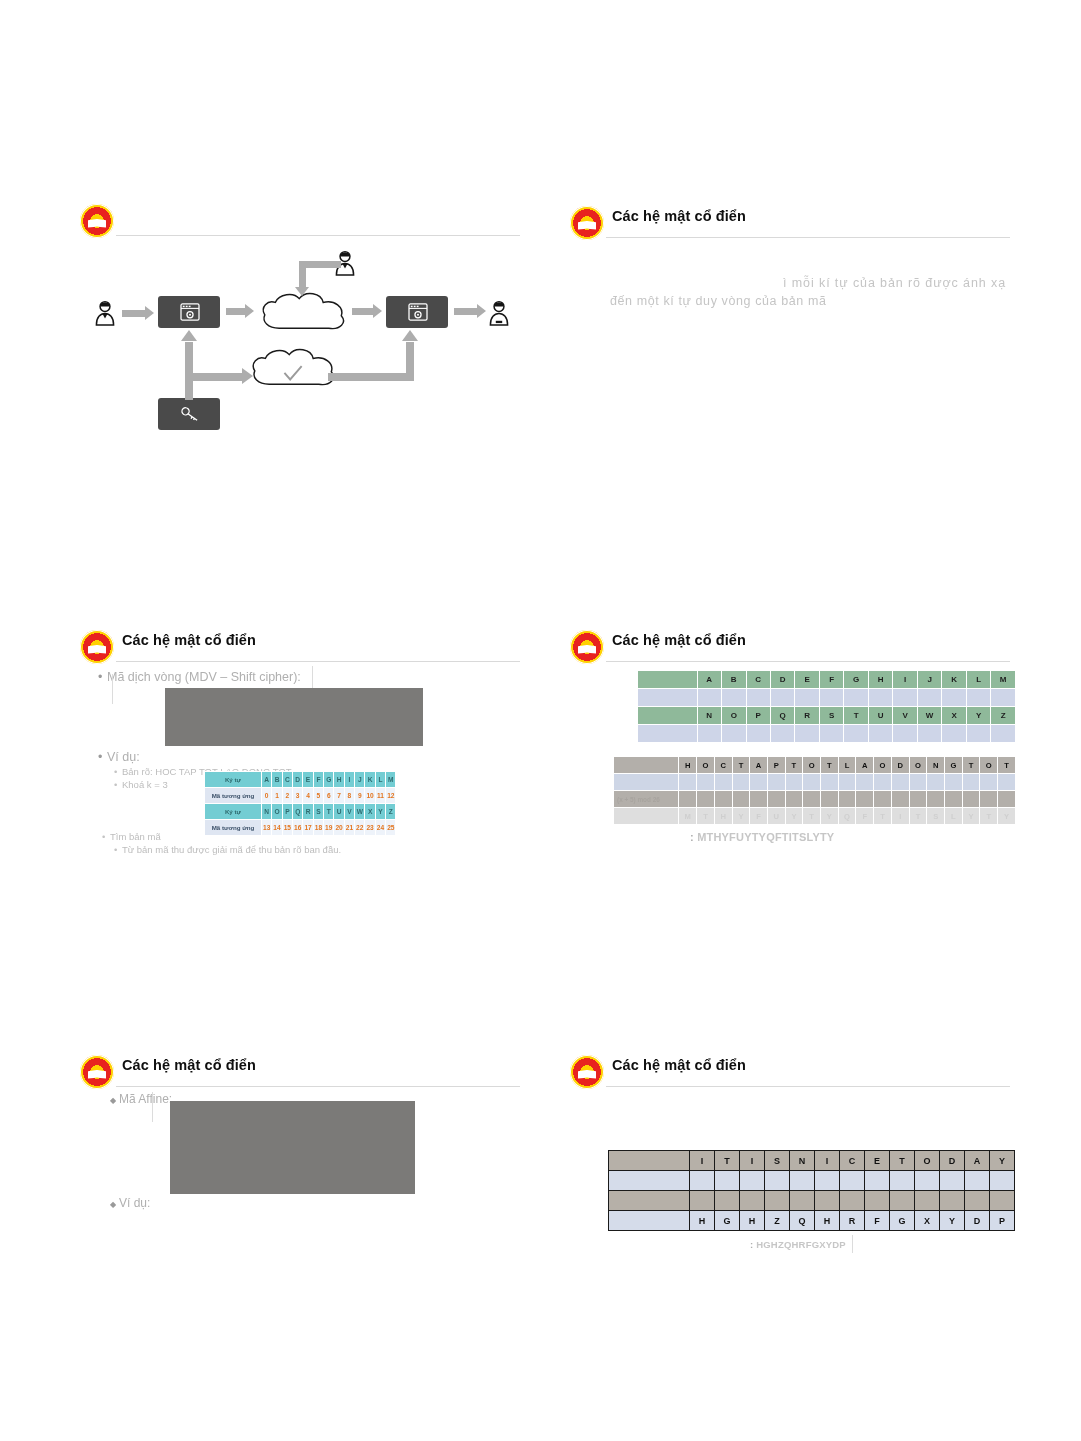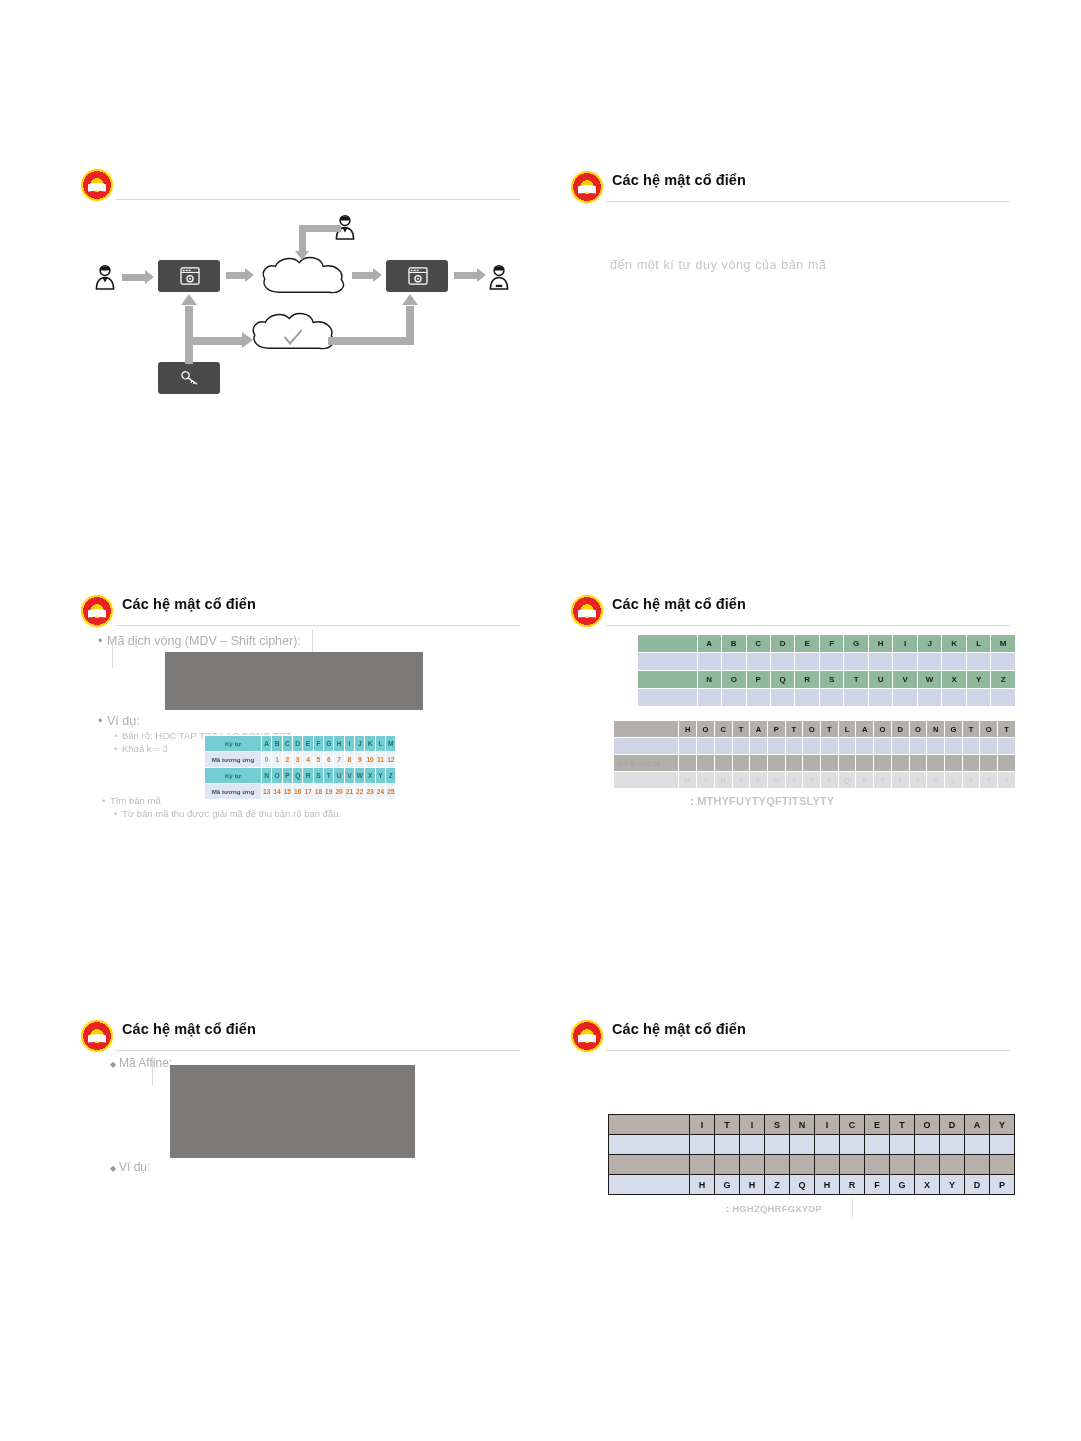--- a/index.html
+++ b/index.html
@@ -3,21 +3,21 @@
 <meta charset="utf-8">
 <style>
   html,body{margin:0;padding:0;background:#ffffff;}
   body{width:1081px;height:1441px;position:relative;
        font-family:"Liberation Sans","DejaVu Sans",sans-serif;
        -webkit-font-smoothing:antialiased;}
 
   .page{position:absolute;left:0;top:0;width:1081px;height:1441px;background:#fff;overflow:hidden;}
 
   
-  .slide{position:absolute;background:#fff;}
+  .slide{position:absolute;background:#fff;margin-top:36px;}
   .slide-head{position:absolute;left:0;top:0;height:34px;width:100%;}
   .logo{position:absolute;left:14px;top:2px;width:34px;height:34px;border-radius:50%;
         background:
           radial-gradient(circle at 50% 50%, #ffd100 0 28%, #e8231f 28% 58%, #ffd100 58% 72%, #e8231f 72% 80%, #ffffff 80% 86%, #e8231f 86% 100%);
         box-shadow:0 0 0 1px #fff inset;}
   .logo .book{position:absolute;left:50%;top:57%;transform:translate(-50%,-50%);
         width:18px;height:9px;background:#fff;
         clip-path:polygon(0 15%,48% 0,52% 0,100% 15%,100% 100%,52% 85%,48% 85%,0 100%);}
   .logo .torch{position:absolute;left:50%;top:28%;transform:translateX(-50%);
         width:3px;height:9px;background:#ffd100;border-radius:2px;}
@@ -169,20 +169,23 @@
   <div class="slide" style="left:556px;top:168px;width:460px;height:250px;">
     <div class="slide-head">
       <div class="logo">
         <div class="torch"></div>
         <div class="book"></div>
       </div>
       <div class="slide-title">Các hệ mật cổ điển</div>
       <div class="rule"></div>
     </div>
 
+    <div style="position:absolute;left:0;top:72px;width:450px;text-align:right;font-size:12.5px;color:#c5c5c5;letter-spacing:0.9px;">
+      <span>ì mỗi kí tự của bản rõ được ánh xạ</span>
+    </div>
     <div style="position:absolute;left:54px;top:90px;font-size:12.5px;color:#c5c5c5;letter-spacing:0.6px;">
       <span>đến một kí tự duy vòng của bản mã</span>
     </div>
   </div>
 
   <div class="slide" style="left:66px;top:592px;width:460px;height:250px;">
     <div class="slide-head">
       <div class="logo">
         <div class="torch"></div>
         <div class="book"></div>
@@ -558,20 +561,20 @@
         <td class="l">F</td>
         <td class="l">G</td>
         <td class="l">X</td>
         <td class="l">Y</td>
         <td class="l">D</td>
         <td class="l">P</td>
       </tr>
     </tbody>
       </table>
 
-    <div class="caption" style="left:170px;top:186px;font-size:9.5px;">
+    <div class="caption" style="left:194px;top:186px;font-size:9.5px;">
       <span class="colon">:</span>
       <span>HGHZQHRFGXYDP</span>
     </div>
     <div class="vline" style="left:296px;top:182px;height:18px;"></div>
   </div>
 
 </div>
 
 </body></html>

